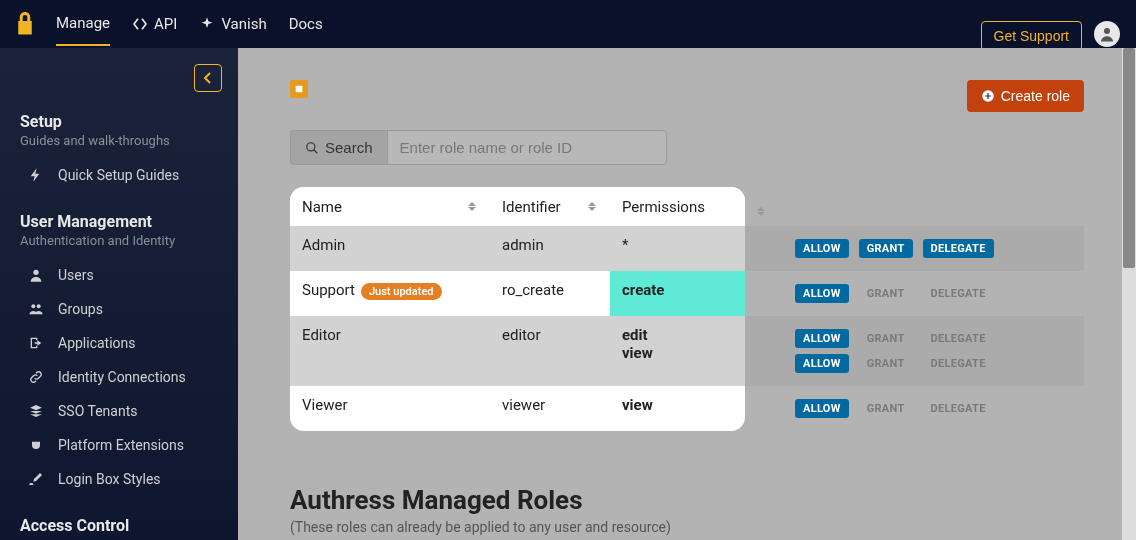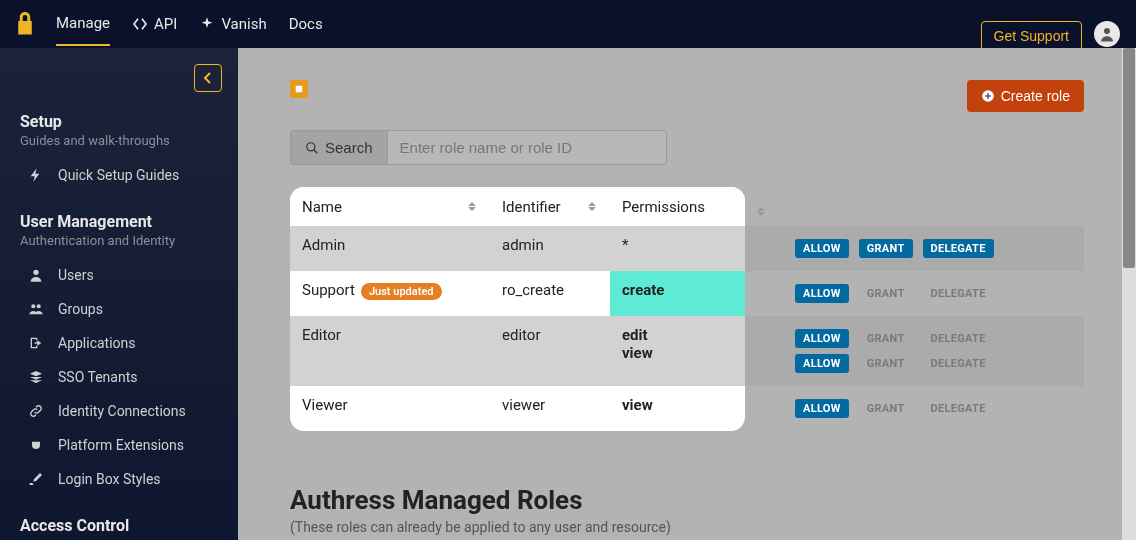--- a/index.html
+++ b/index.html
@@ -151,29 +151,29 @@
           <span>Groups</span>
         </div>
       <div class="side-item">
           <svg class="side-icon" viewBox="0 0 24 24">
             <path d="M4 4h10v4h-2V6H6v12h6v-2h2v4H4zM14 8l6 4-6 4v-3h-4v-2h4z"></path>
           </svg>
           <span>Applications</span>
         </div>
       <div class="side-item">
           <svg class="side-icon" viewBox="0 0 24 24">
+            <path d="M10 14a4 4 0 005.66 0l3-3a4 4 0 10-5.66-5.66l-1 1M14 10a4 4 0 00-5.66 0l-3 3a4 4 0 105.66 5.66l1-1" stroke="#d0d0d0" stroke-width="2" fill="none"></path>
+          </svg>
+          <span>Identity Connections</span>
+        </div>
+      <div class="side-item">
+          <svg class="side-icon" viewBox="0 0 24 24">
             <path d="M12 3l9 4-9 4-9-4zM3 12l9 4 9-4M3 17l9 4 9-4"></path>
           </svg>
           <span>SSO Tenants</span>
-        </div>
-      <div class="side-item">
-          <svg class="side-icon" viewBox="0 0 24 24">
-            <path d="M10 14a4 4 0 005.66 0l3-3a4 4 0 10-5.66-5.66l-1 1M14 10a4 4 0 00-5.66 0l-3 3a4 4 0 105.66 5.66l1-1" stroke="#d0d0d0" stroke-width="2" fill="none"></path>
-          </svg>
-          <span>Identity Connections</span>
         </div>
       <div class="side-item">
           <svg class="side-icon" viewBox="0 0 24 24">
             <path d="M9 3v4M15 3v4M6 7h12v5a6 6 0 01-12 0zM12 18v4"></path>
           </svg>
           <span>Platform Extensions</span>
         </div>
       <div class="side-item">
           <svg class="side-icon" viewBox="0 0 24 24">
             <path d="M18 3l3 3-9 9-4 1 1-4zM5 18c-2 0-3 1-3 3h6c0-2-1-3-3-3z"></path>

